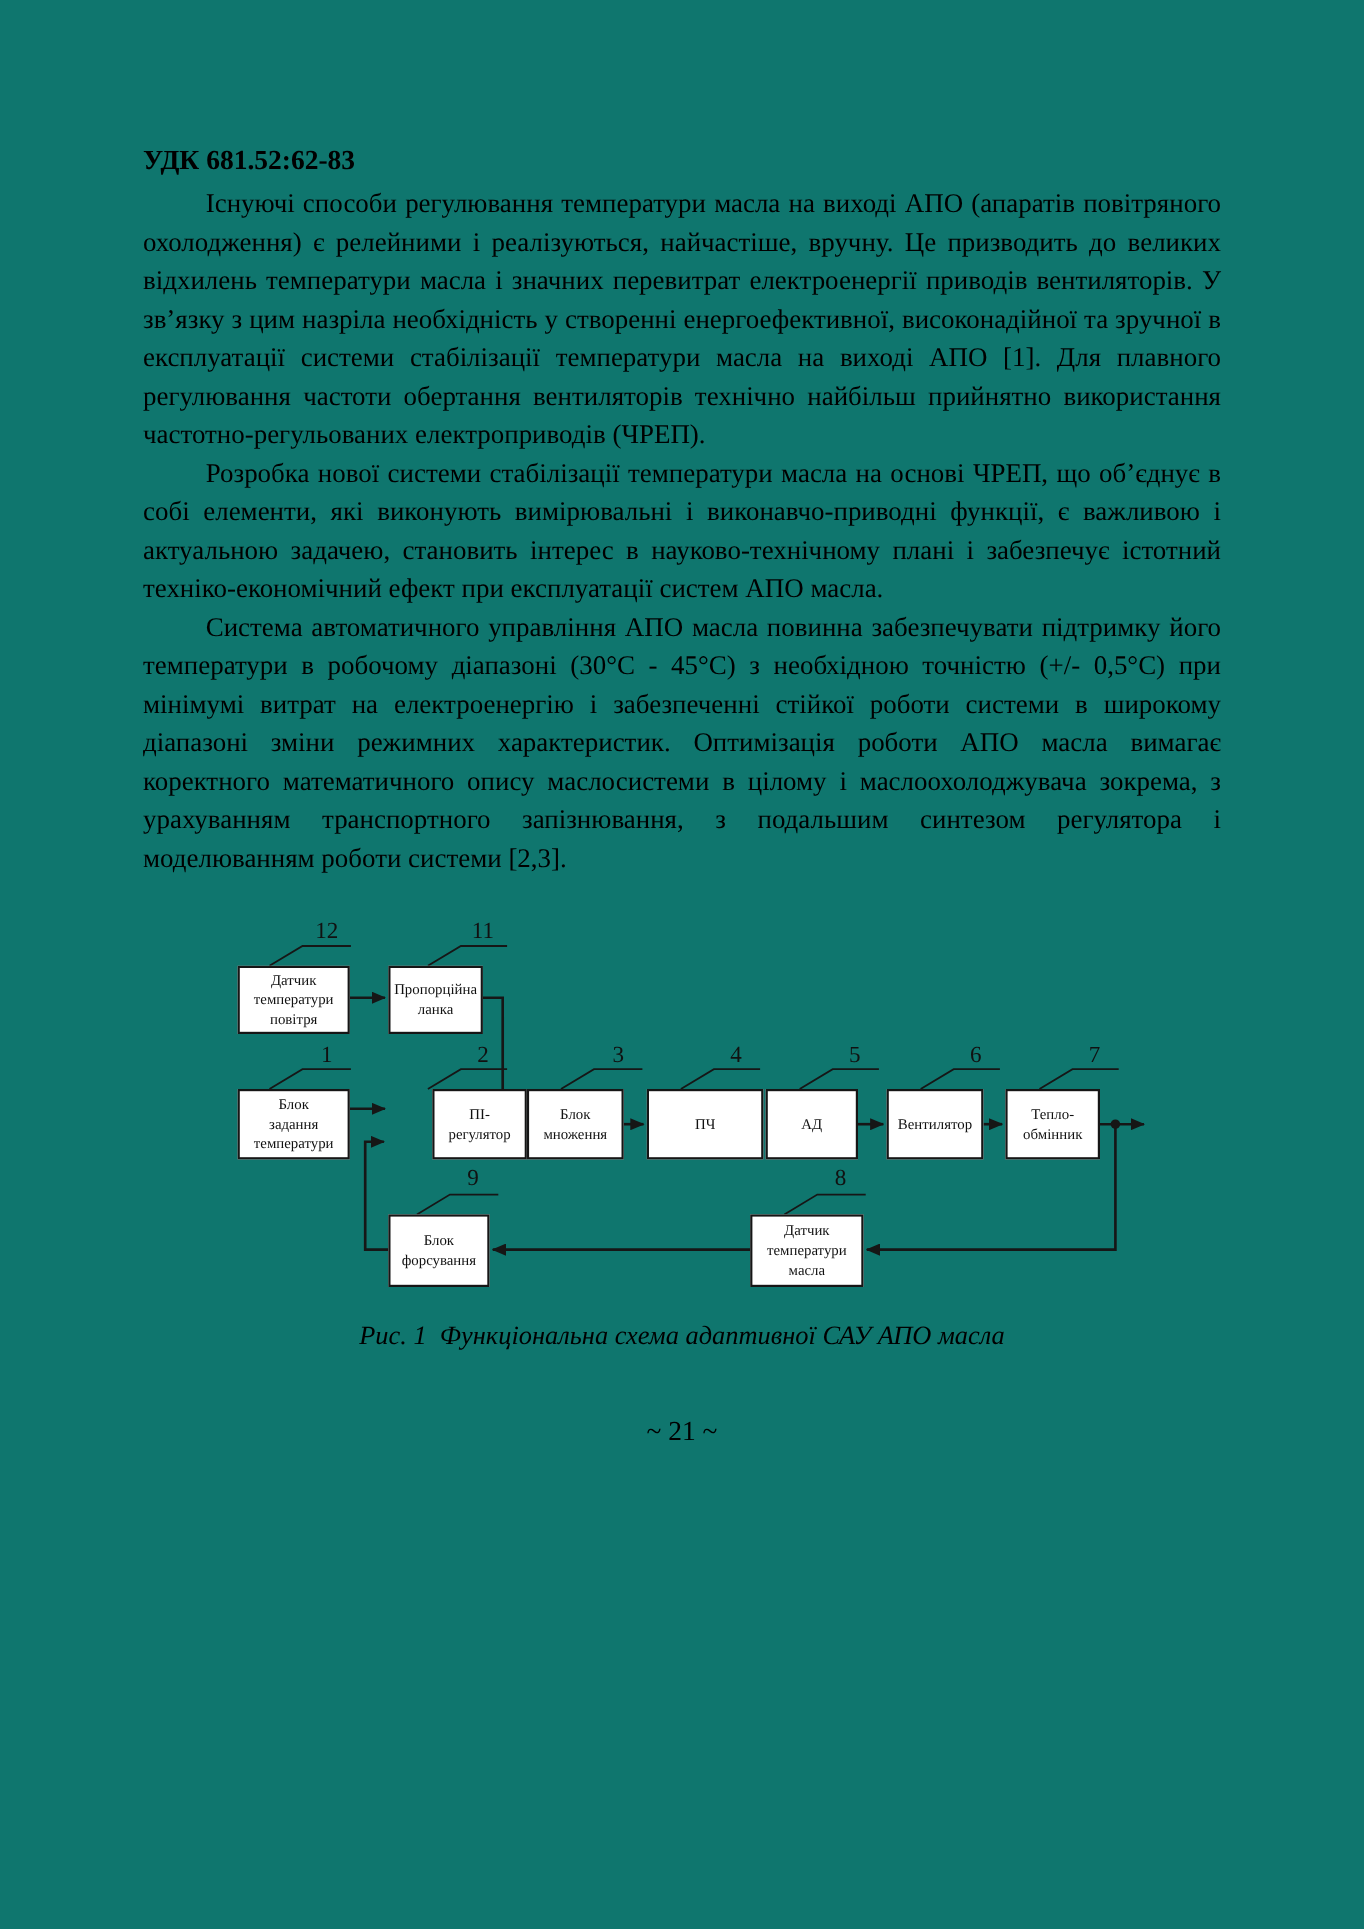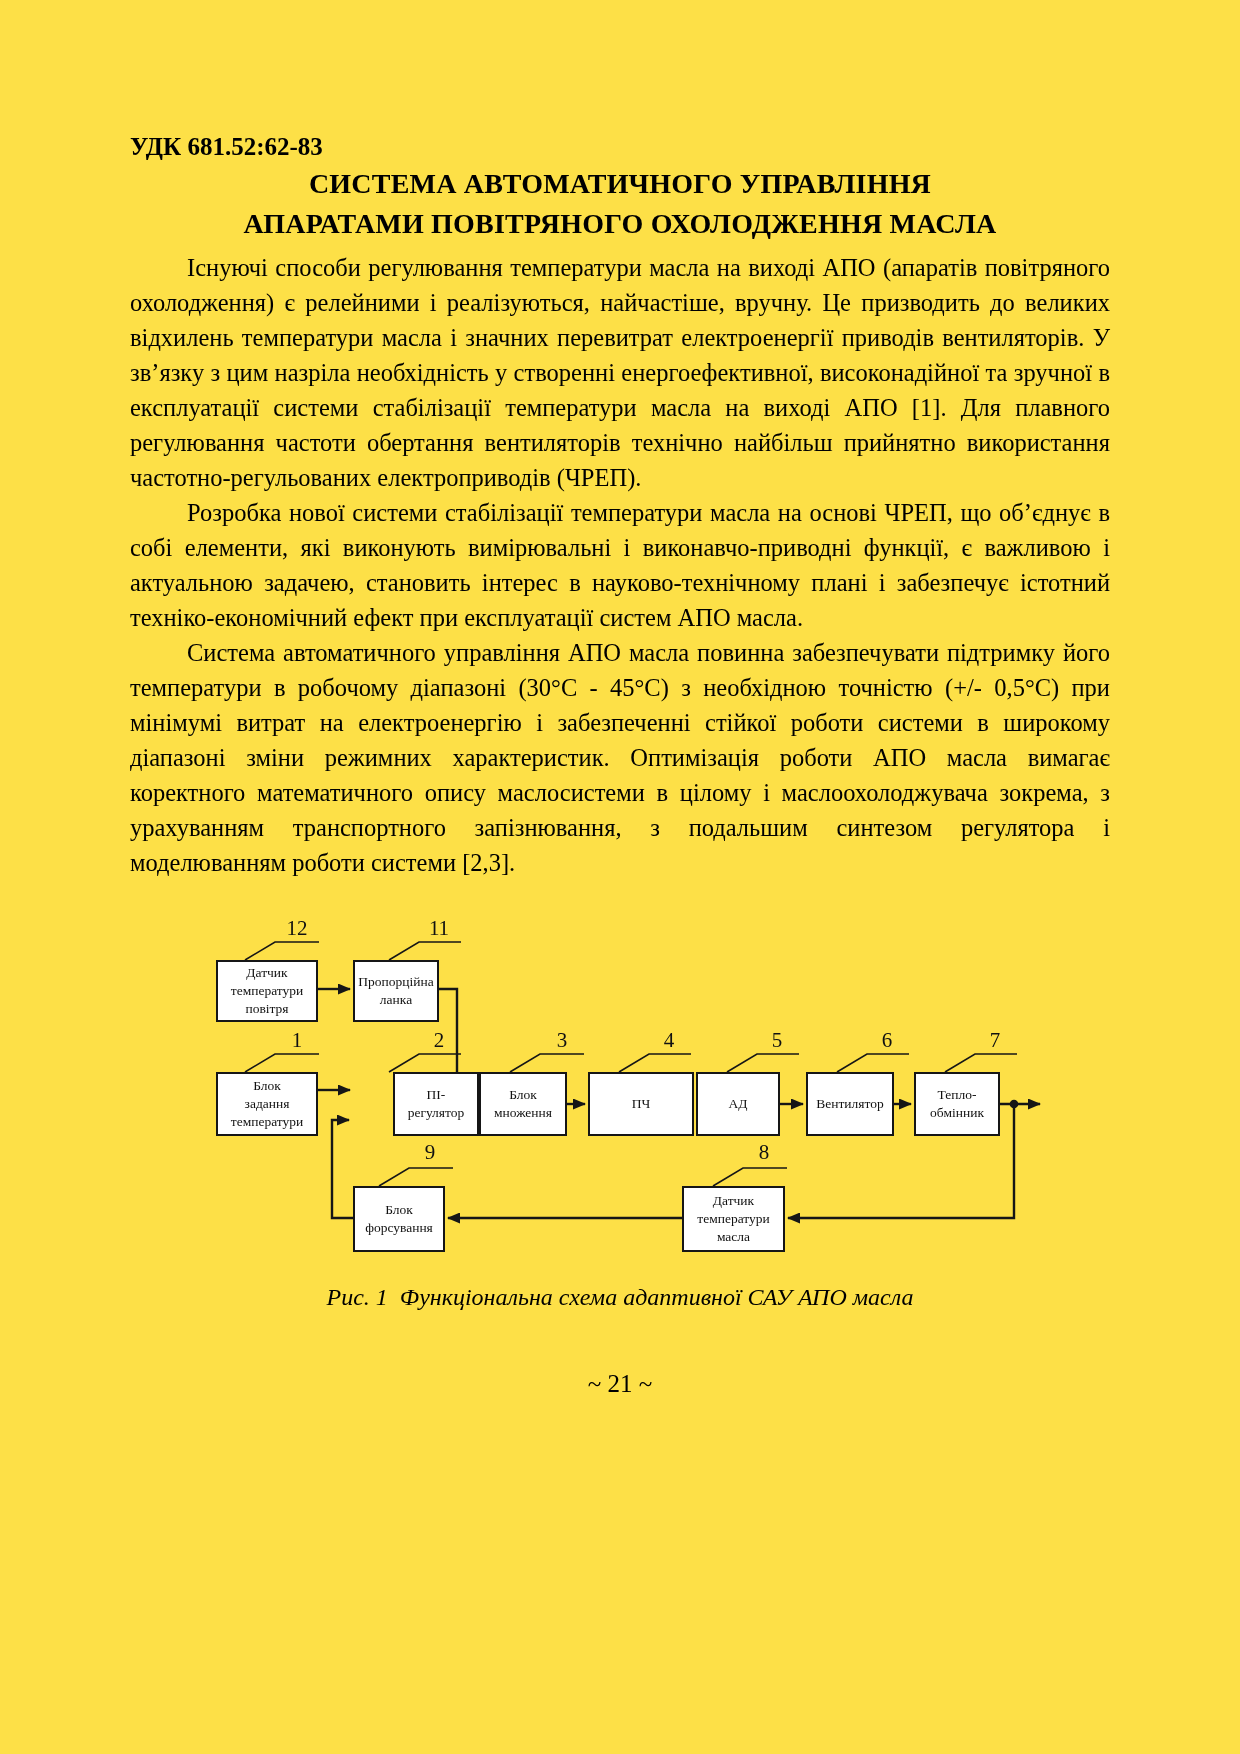--- a/index.html
+++ b/index.html
@@ -1,21 +1,21 @@
 <!DOCTYPE html>
 <html><head>
 <meta charset="utf-8">
 <style>
   * { margin:0; padding:0; box-sizing:border-box; }
   html,body { background:#ffffff; }
   body { width:1240px; height:1754px; position:relative; }
   .page {
     width:1240px; height:1754px;
     padding:132px 130px 0 130px;
-    background:#fde047; color:#000;
+    background:#0f766e; color:#000;
     font-family:"Liberation Serif","DejaVu Serif",serif;
     overflow:hidden;
   }
   .udc { font-size:25px; font-weight:bold; line-height:30px; }
   .authors {
     margin-top:8px; text-align:right; padding-right:16px;
     font-style:italic; font-size:24px; line-height:33px;
   }
   .title {
     margin-top:2px; text-align:center; font-weight:bold;
@@ -49,24 +49,20 @@
   .pagenum { margin-top:58px; text-align:center; font-size:25px; }
 </style>
 </head>
 <body>
 
 <div class="page">
 
   <div class="udc">УДК 681.52:62-83</div>
 
 
-  <div class="title">
-    <div>СИСТЕМА АВТОМАТИЧНОГО УПРАВЛІННЯ</div>
-    <div>АПАРАТАМИ ПОВІТРЯНОГО ОХОЛОДЖЕННЯ МАСЛА</div>
-  </div>
 
   <div class="bodytext">
     <p>Існуючі способи регулювання температури масла на виході АПО (апаратів повітряного охолодження) є релейними і реалізуються, найчастіше, вручну. Це призводить до великих відхилень температури масла і значних перевитрат електроенергії приводів вентиляторів. У зв’язку з цим назріла необхідність у створенні енергоефективної, високонадійної та зручної в експлуатації системи стабілізації температури масла на виході АПО [1]. Для плавного регулювання частоти обертання вентиляторів технічно найбільш прийнятно використання частотно-регульованих електроприводів (ЧРЕП).</p>
     <p>Розробка нової системи стабілізації температури масла на основі ЧРЕП, що об’єднує в собі елементи, які виконують вимірювальні і виконавчо-приводні функції, є важливою і актуальною задачею, становить інтерес в науково-технічному плані і забезпечує істотний техніко-економічний ефект при експлуатації систем АПО масла.</p>
     <p>Система автоматичного управління АПО масла повинна забезпечувати підтримку його температури в робочому діапазоні (30°С - 45°С) з необхідною точністю (+/- 0,5°С) при мінімумі витрат на електроенергію і забезпеченні стійкої роботи системи в широкому діапазоні зміни режимних характеристик. Оптимізація роботи АПО масла вимагає коректного математичного опису маслосистеми в цілому і маслоохолоджувача зокрема, з урахуванням транспортного запізнювання, з подальшим синтезом регулятора і моделюванням роботи системи [2,3].</p>
   </div>
 
   <div class="diagram">
 
     <svg class="connectors" width="852" height="346" viewBox="0 0 852 346">

